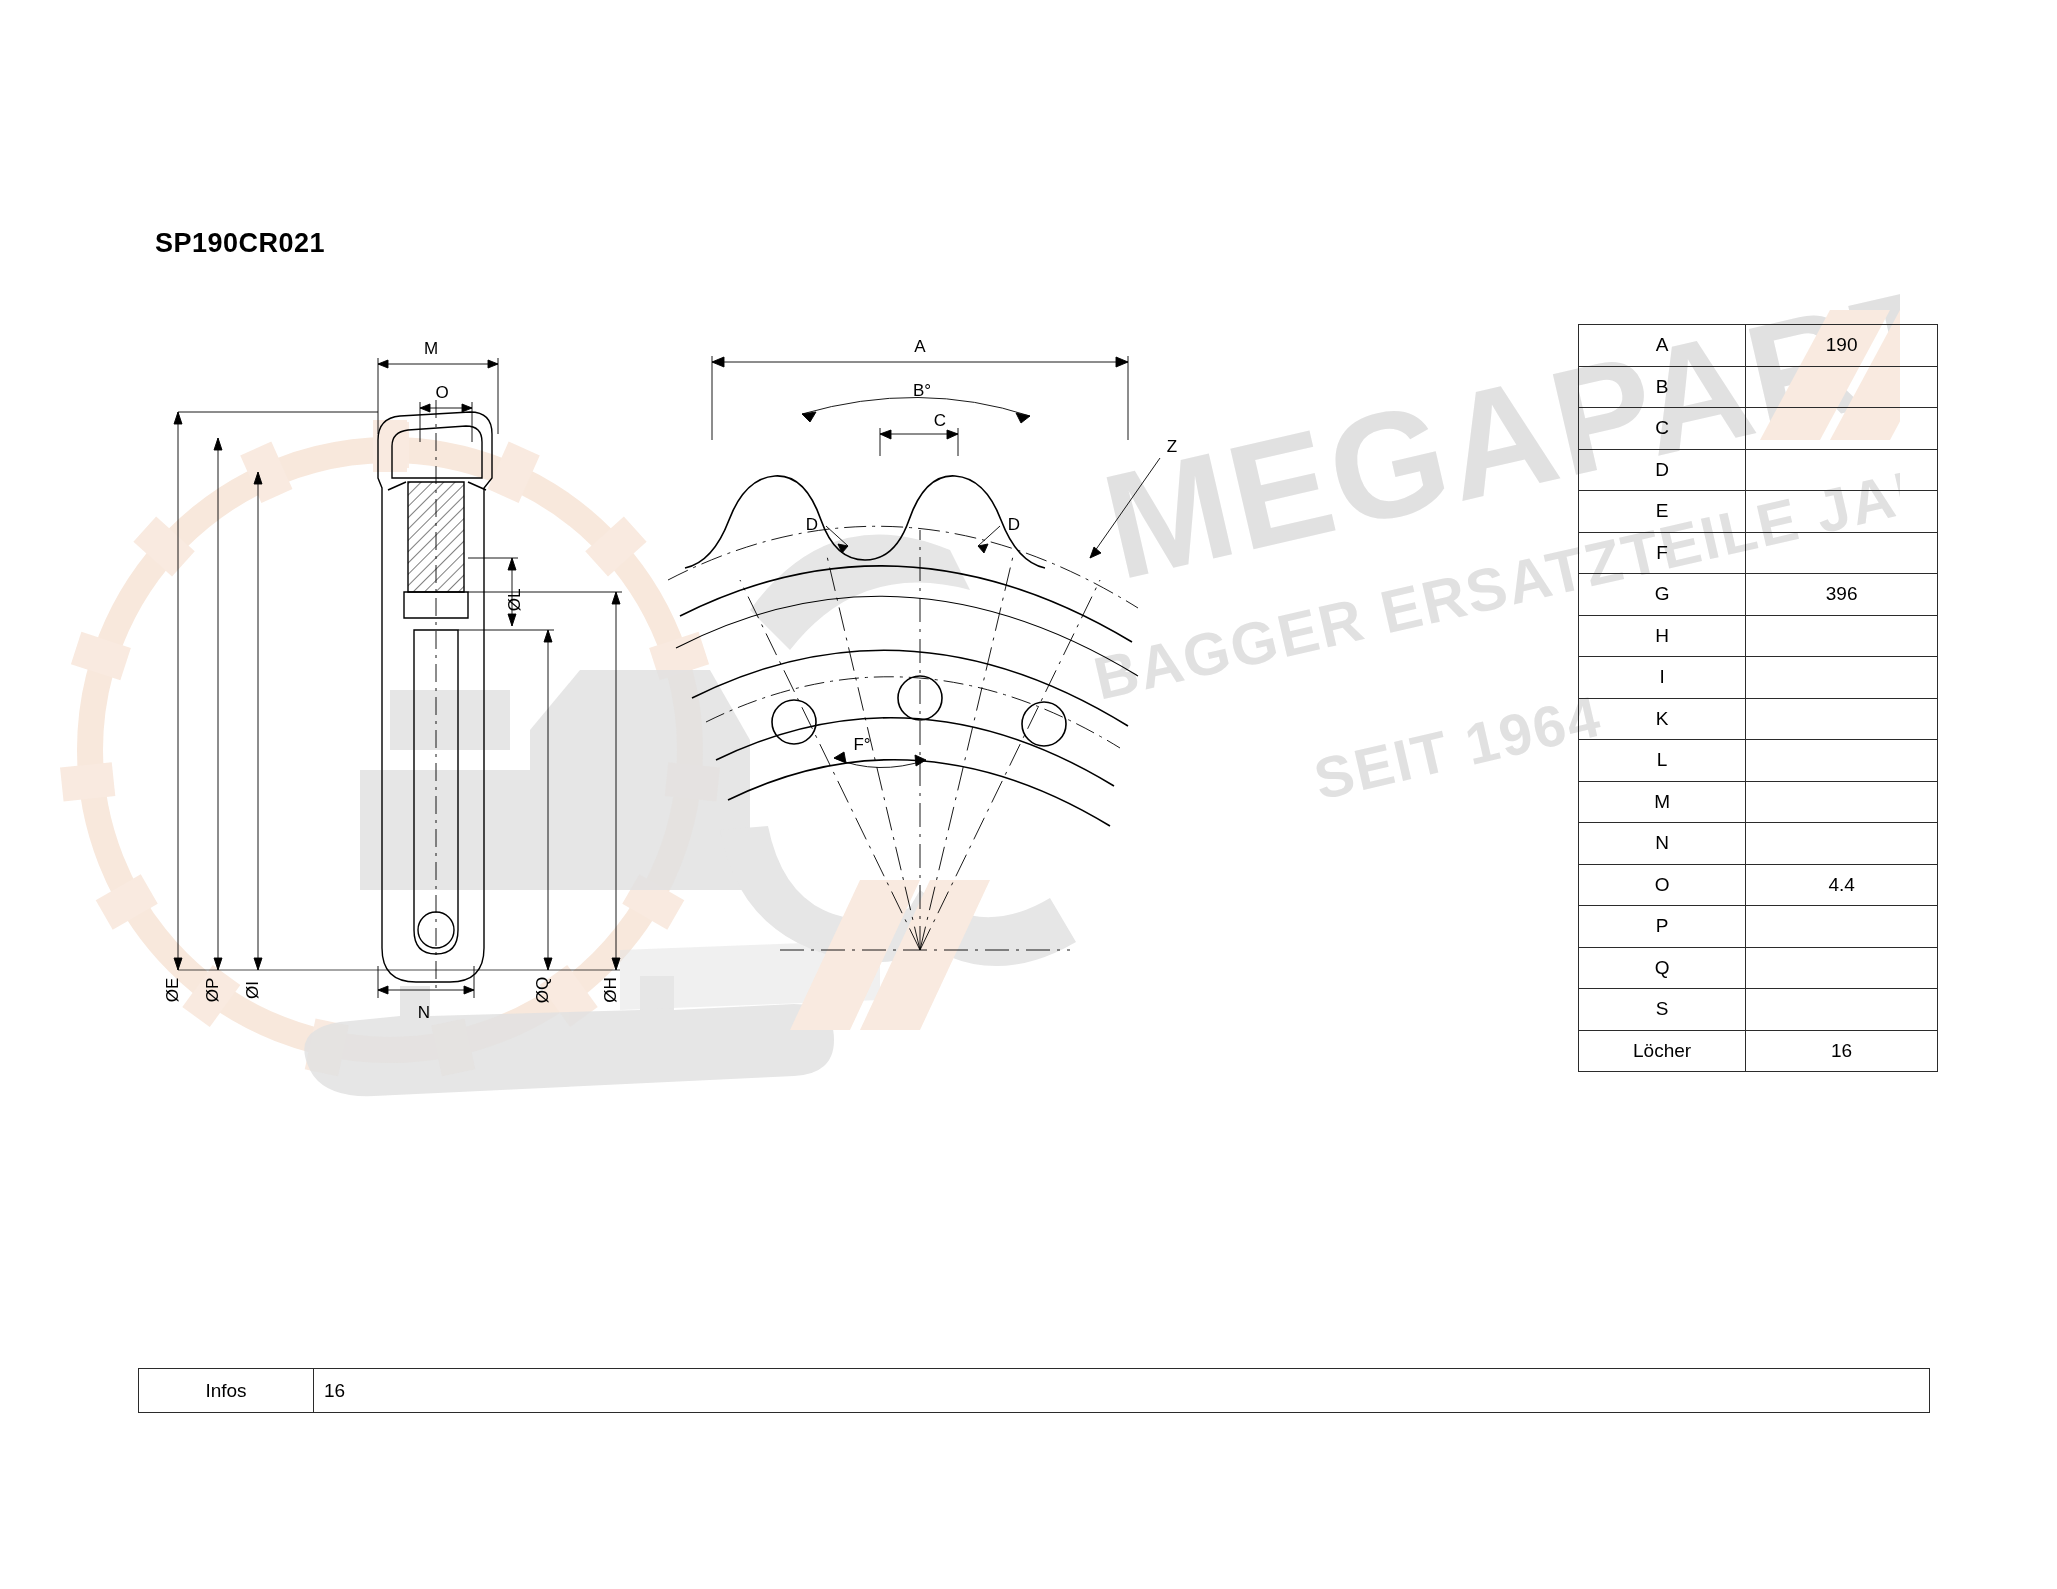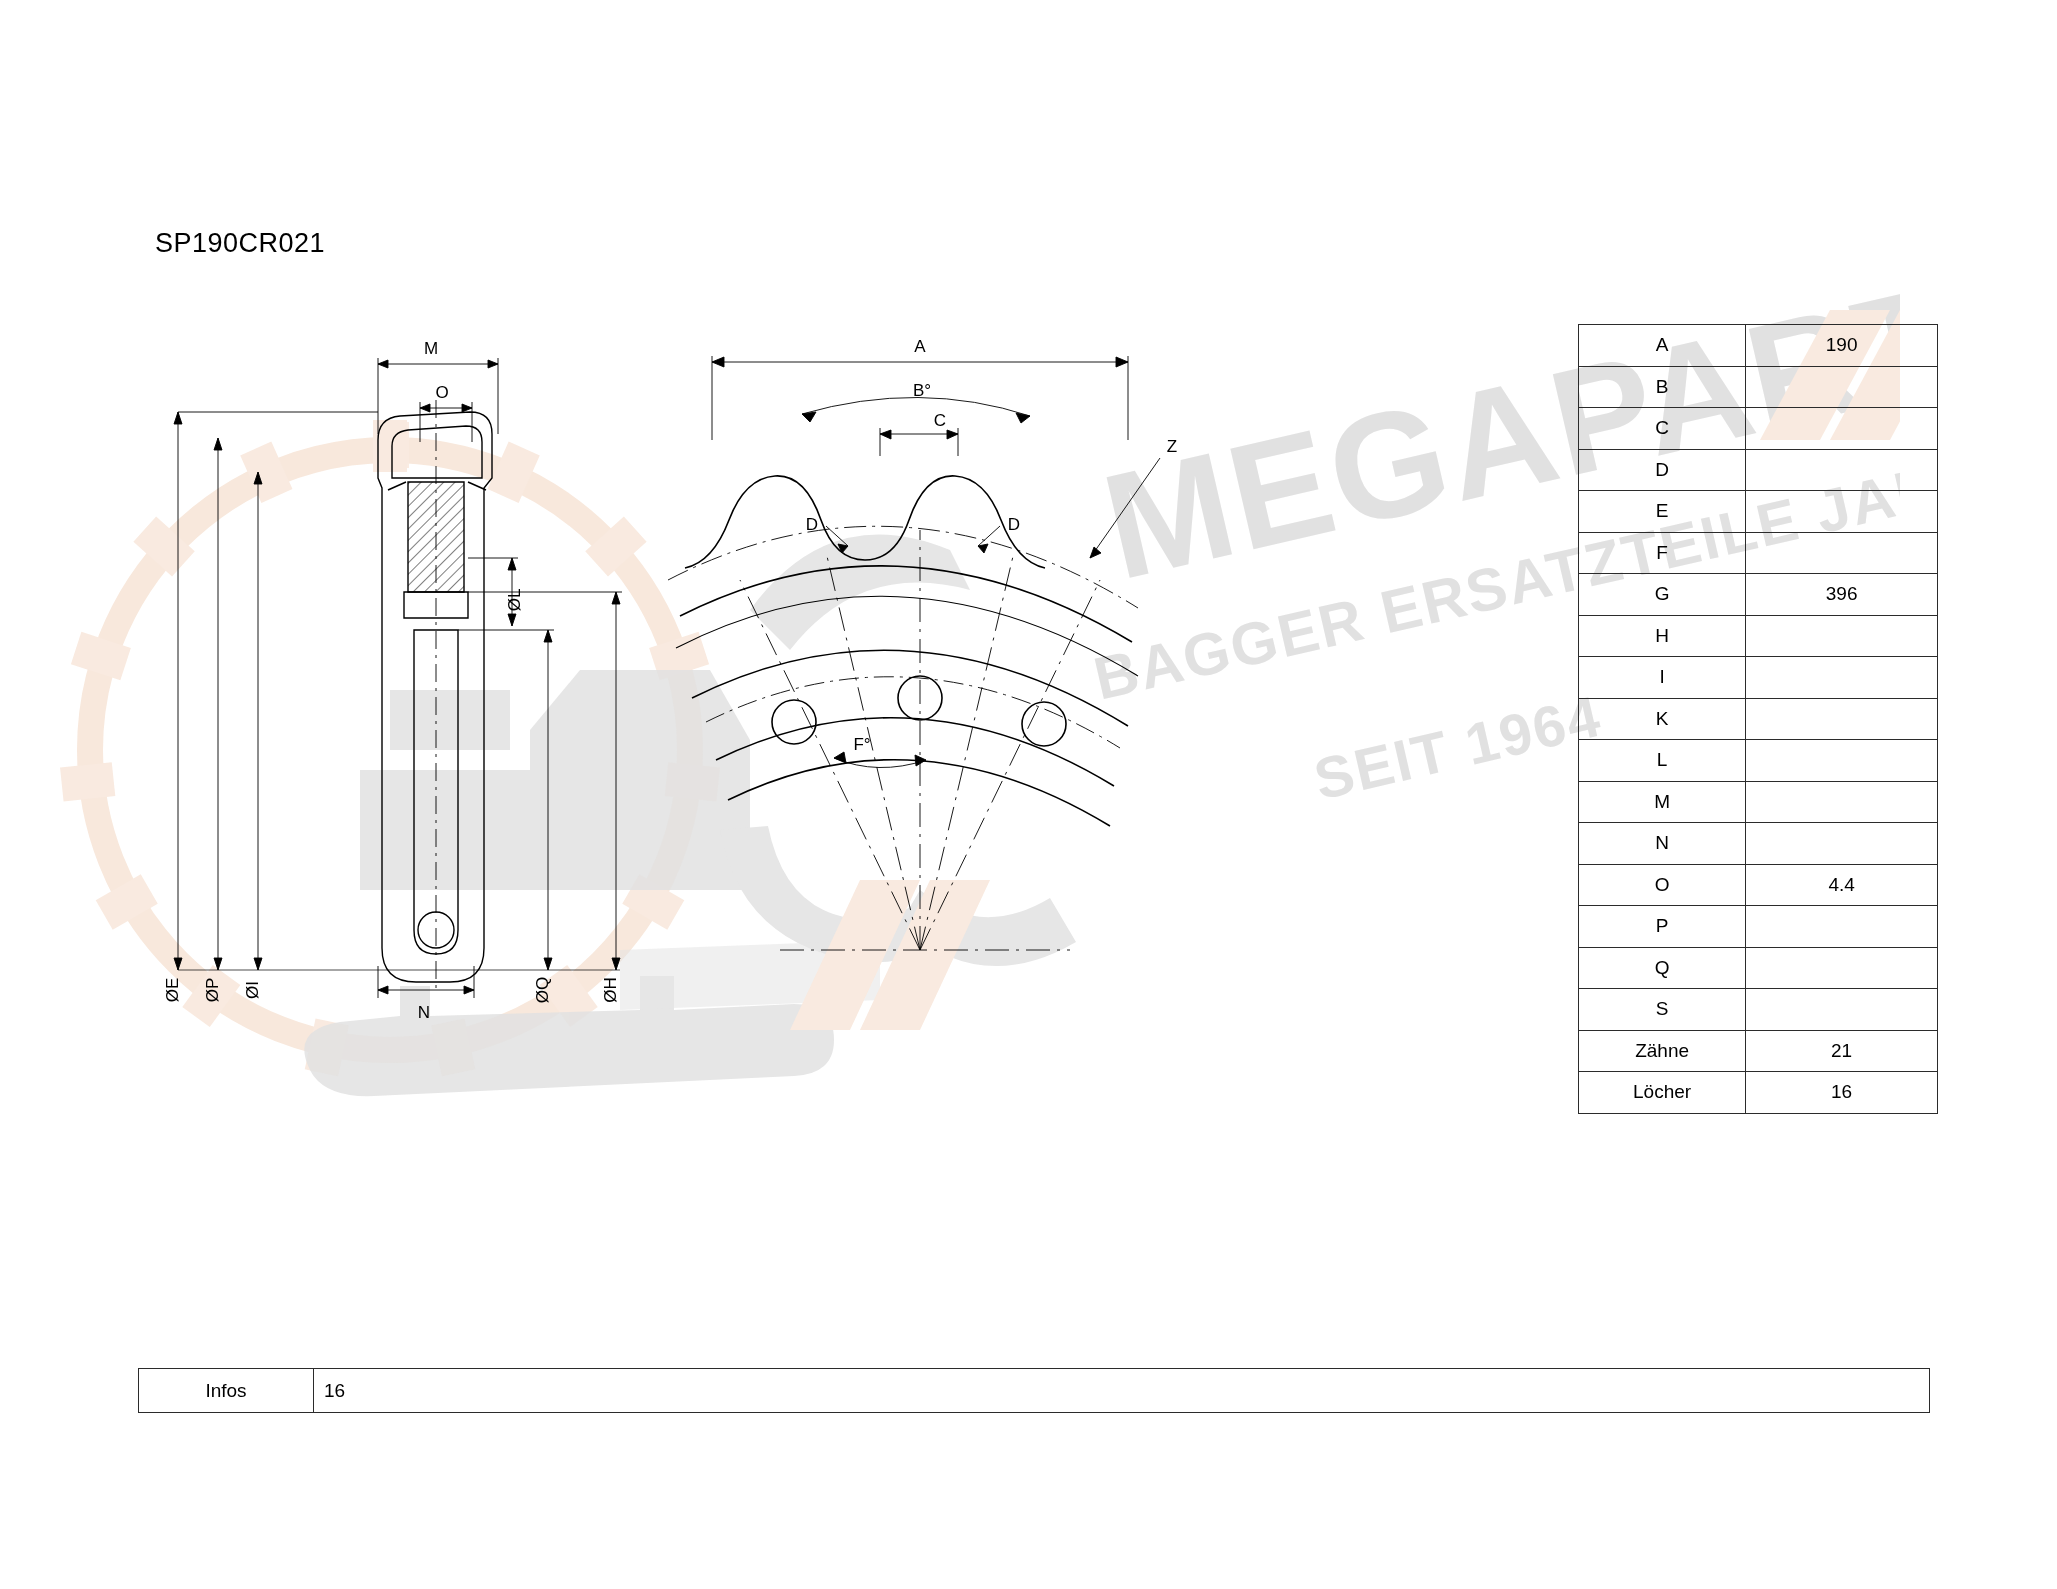--- a/index.html
+++ b/index.html
@@ -15,21 +15,21 @@
     color: #000;
     overflow: hidden;
   }
 
   
   #page-title {
     position: absolute;
     left: 155px;
     top: 228px;
     font-size: 27px;
-    font-weight: normal;
+    font-weight: bold;
     letter-spacing: 0.5px;
   }
 
   
   #watermark {
     position: absolute;
     left: 60px;
     top: 190px;
     width: 1840px;
     height: 1060px;
@@ -428,24 +428,20 @@
     </tr>
     <tr>
       <td class="key">Q</td>
       <td class="val"></td>
     </tr>
     <tr>
       <td class="key">S</td>
       <td class="val"></td>
     </tr>
     <tr>
-      <td class="key">Zähne</td>
-      <td class="val">21</td>
-    </tr>
-    <tr>
       <td class="key">Löcher</td>
       <td class="val">16</td>
     </tr>
   </tbody>
 </table>
 
 <table id="infos-table">
   <tbody>
     <tr>
       <td class="infos-key">Infos</td>

